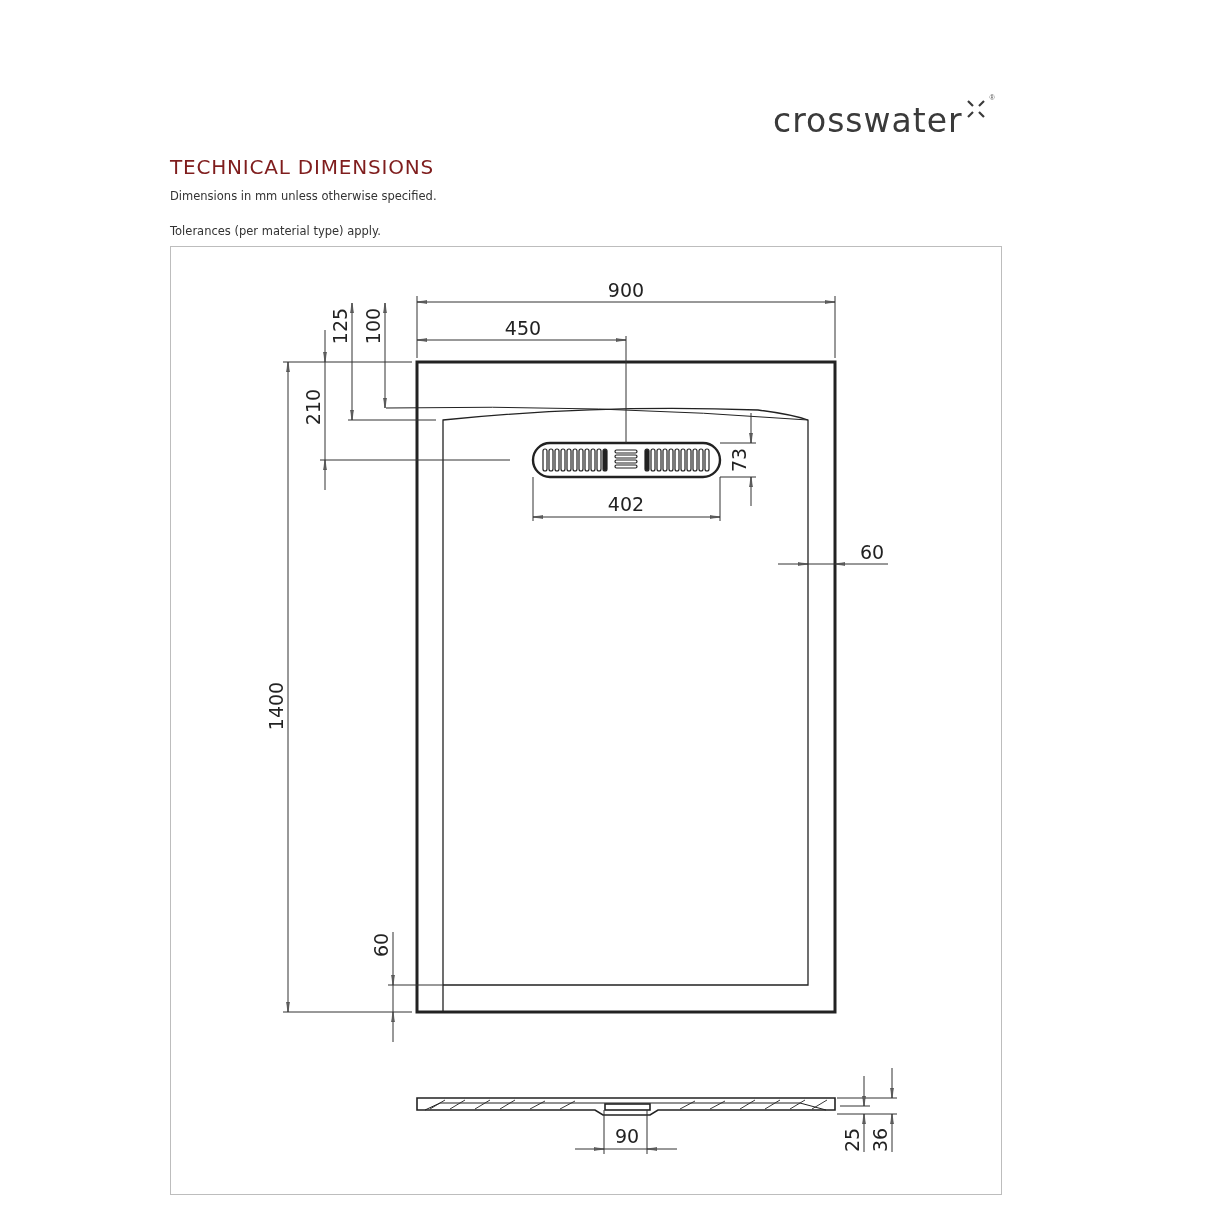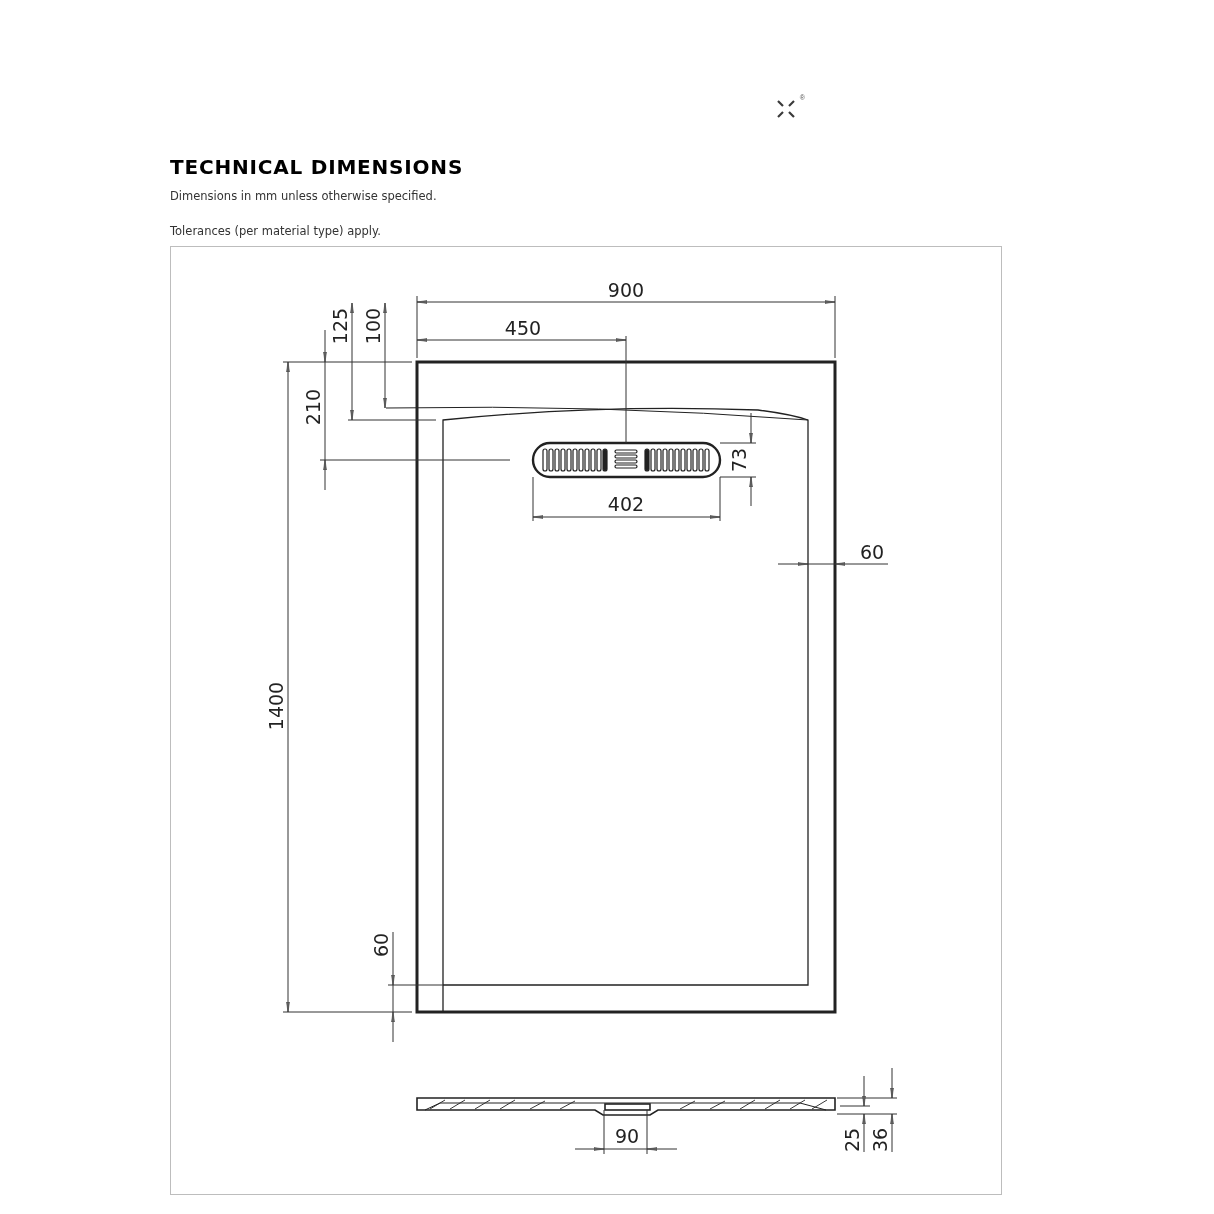--- a/index.html
+++ b/index.html
@@ -1,32 +1,33 @@
 <!DOCTYPE html>
 <html><head>
 <meta charset="utf-8">
 <style>
   html, body { margin:0; padding:0; background:#ffffff; }
   body { width:1214px; height:1214px; position:relative; overflow:hidden; font-family:"Liberation Sans", sans-serif; color:#222; }
   .logo { position:absolute; left:773px; top:98px; height:46px; display:flex; align-items:flex-start; }
   .logo-text { font-family:"DejaVu Sans", sans-serif; font-size:33px; letter-spacing:1px; color:#3a3a3a; font-weight:normal; line-height:46px; }
   .logo-x { position:relative; width:22px; height:22px; margin-left:2px; margin-top:0px; }
   .logo-reg { position:absolute; right:-8px; top:-4px; font-size:7px; color:#555; }
-  .title { position:absolute; left:170px; top:155px; font-size:20px; font-weight:bold; letter-spacing:0.8px; color:#000000; font-family:"DejaVu Sans", sans-serif; }
+  .title { position:absolute; left:170px; top:155px; font-size:20px; font-weight:normal; letter-spacing:0.8px; color:#7f1d1d; font-family:"DejaVu Sans", sans-serif; }
   .note { position:absolute; left:170px; font-size:11.5px; color:#333; font-family:"DejaVu Sans", sans-serif; }
   .note1 { top:189px; }
   .note2 { top:224px; }
   .frame { position:absolute; left:170px; top:246px; width:832px; height:949px; border:1px solid #bdbdbd; box-sizing:border-box; }
   svg.drawing { position:absolute; left:0; top:0; }
   svg text { font-family:"DejaVu Sans", sans-serif; font-size:19px; fill:#222; }
 </style>
 </head>
 <body>
 
 <div class="logo">
+  <span class="logo-text">crosswater</span>
   <span class="logo-x">
     <svg width="22" height="22" viewBox="0 0 22 22">
       <line x1="3" y1="3" x2="8" y2="8" stroke="#3a3a3a" stroke-width="2.2"></line>
       <line x1="19" y1="3" x2="14" y2="8" stroke="#3a3a3a" stroke-width="2.2"></line>
       <line x1="3" y1="19" x2="8" y2="14" stroke="#3a3a3a" stroke-width="2.2"></line>
       <line x1="19" y1="19" x2="14" y2="14" stroke="#3a3a3a" stroke-width="2.2"></line>
     </svg>
     <span class="logo-reg">®</span>
   </span>
 </div>

